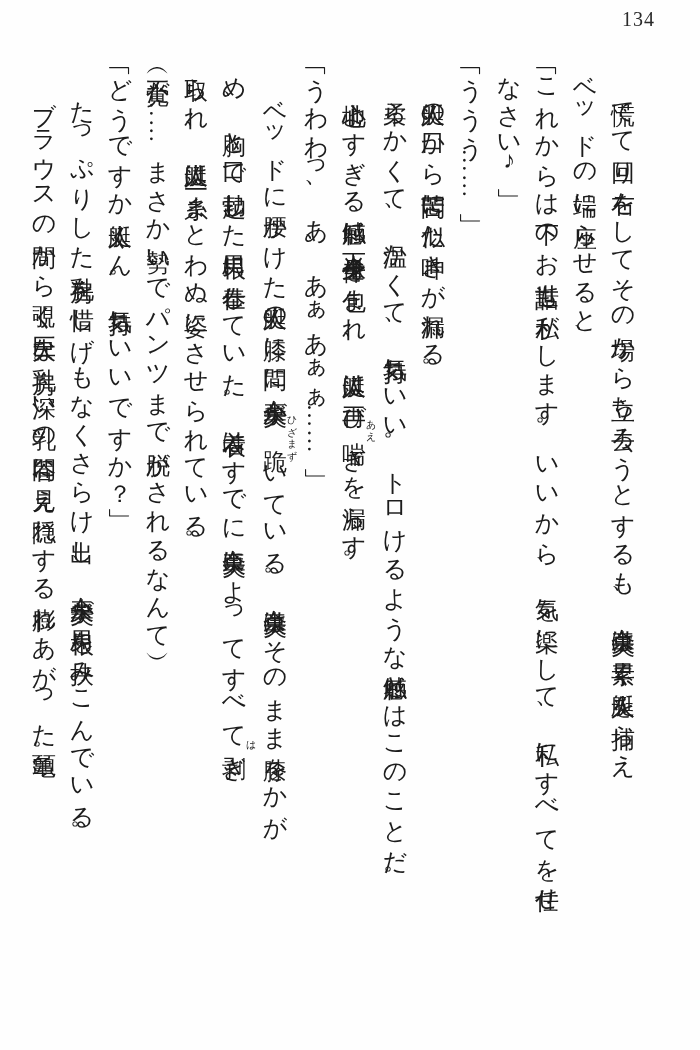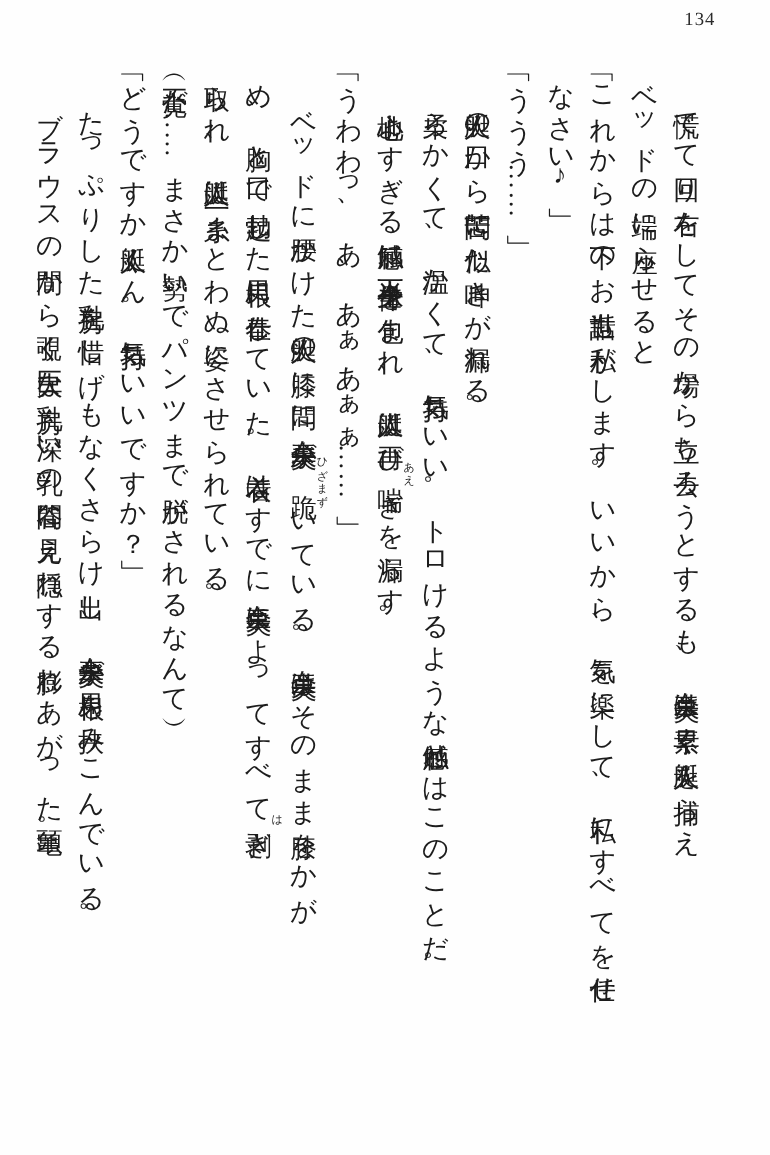--- a/index.html
+++ b/index.html
@@ -15,21 +15,21 @@
     height: 1050px;
     background: #fefefe;
     color: #1c1c1c;
     font-family: "Liberation Serif", serif;
     overflow: hidden;
   }
   .page-number {
     position: absolute;
     top: 8px;
     left: 622px;
-    font-size: 17px;
+    font-size: 20px;
     letter-spacing: 1px;
     color: #2a2a2a;
   }
   .page-text {
     position: absolute;
     top: 60px;
     right: 58px;
     height: 940px;
     writing-mode: vertical-rl;
     text-orientation: mixed;

